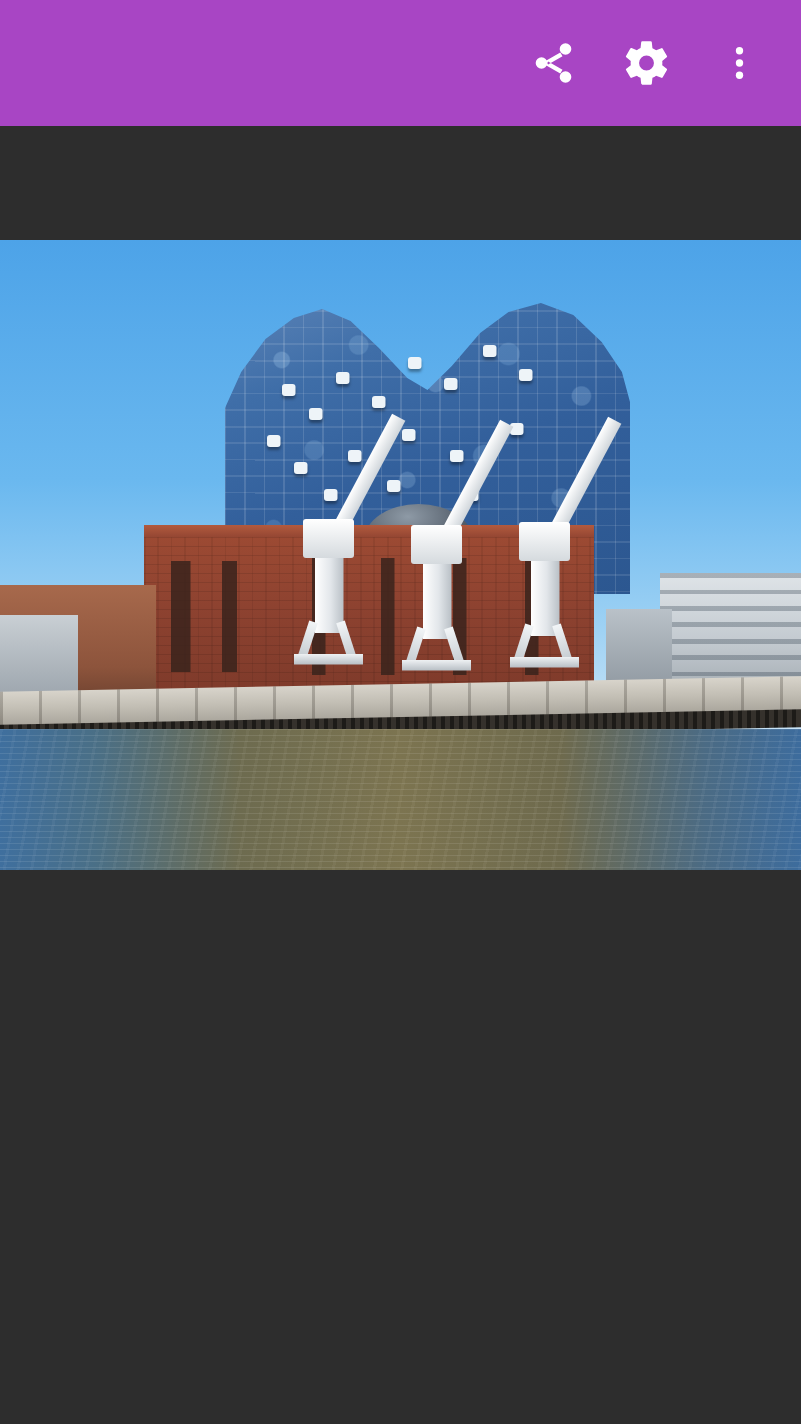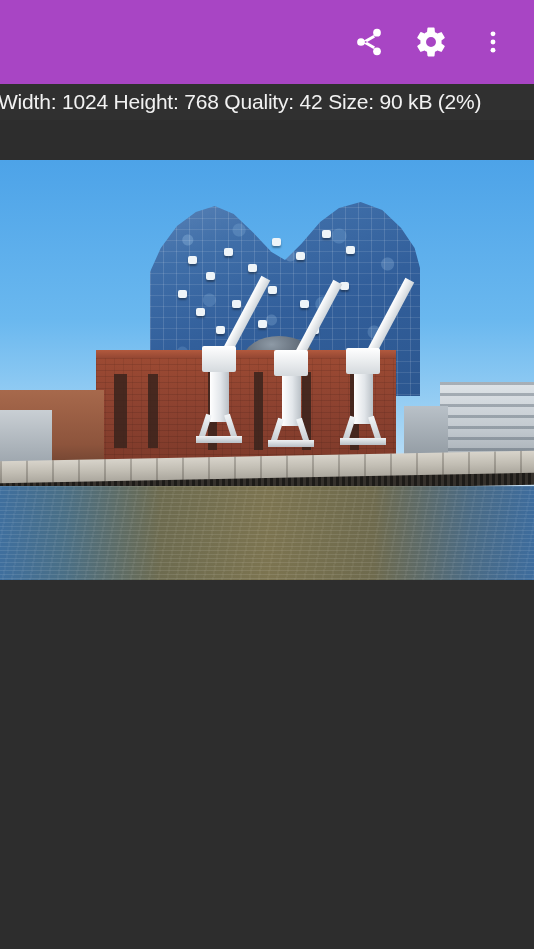--- a/index.html
+++ b/index.html
@@ -205,23 +205,20 @@
         <svg width="28" height="28" viewBox="0 0 24 24" fill="#ffffff">
           <circle cx="12" cy="5" r="2.1"></circle>
             <circle cx="12" cy="12" r="2.1"></circle>
             <circle cx="12" cy="19" r="2.1"></circle>
         </svg>
       </div>
 
     </div>
   </div>
 
-  <div class="infobar">
-    <span class="infobar-text">Width: 1024 Height: 768 Quality: 42 Size: 90 kB (2%)</span>
-  </div>
 
   <div class="preview-wrap">
     <div class="preview">
       <div class="sky"></div>
 
       <div class="glass">
         <div class="glass-mottle"></div>
         <div class="glass-grid"></div>
       </div>
 

